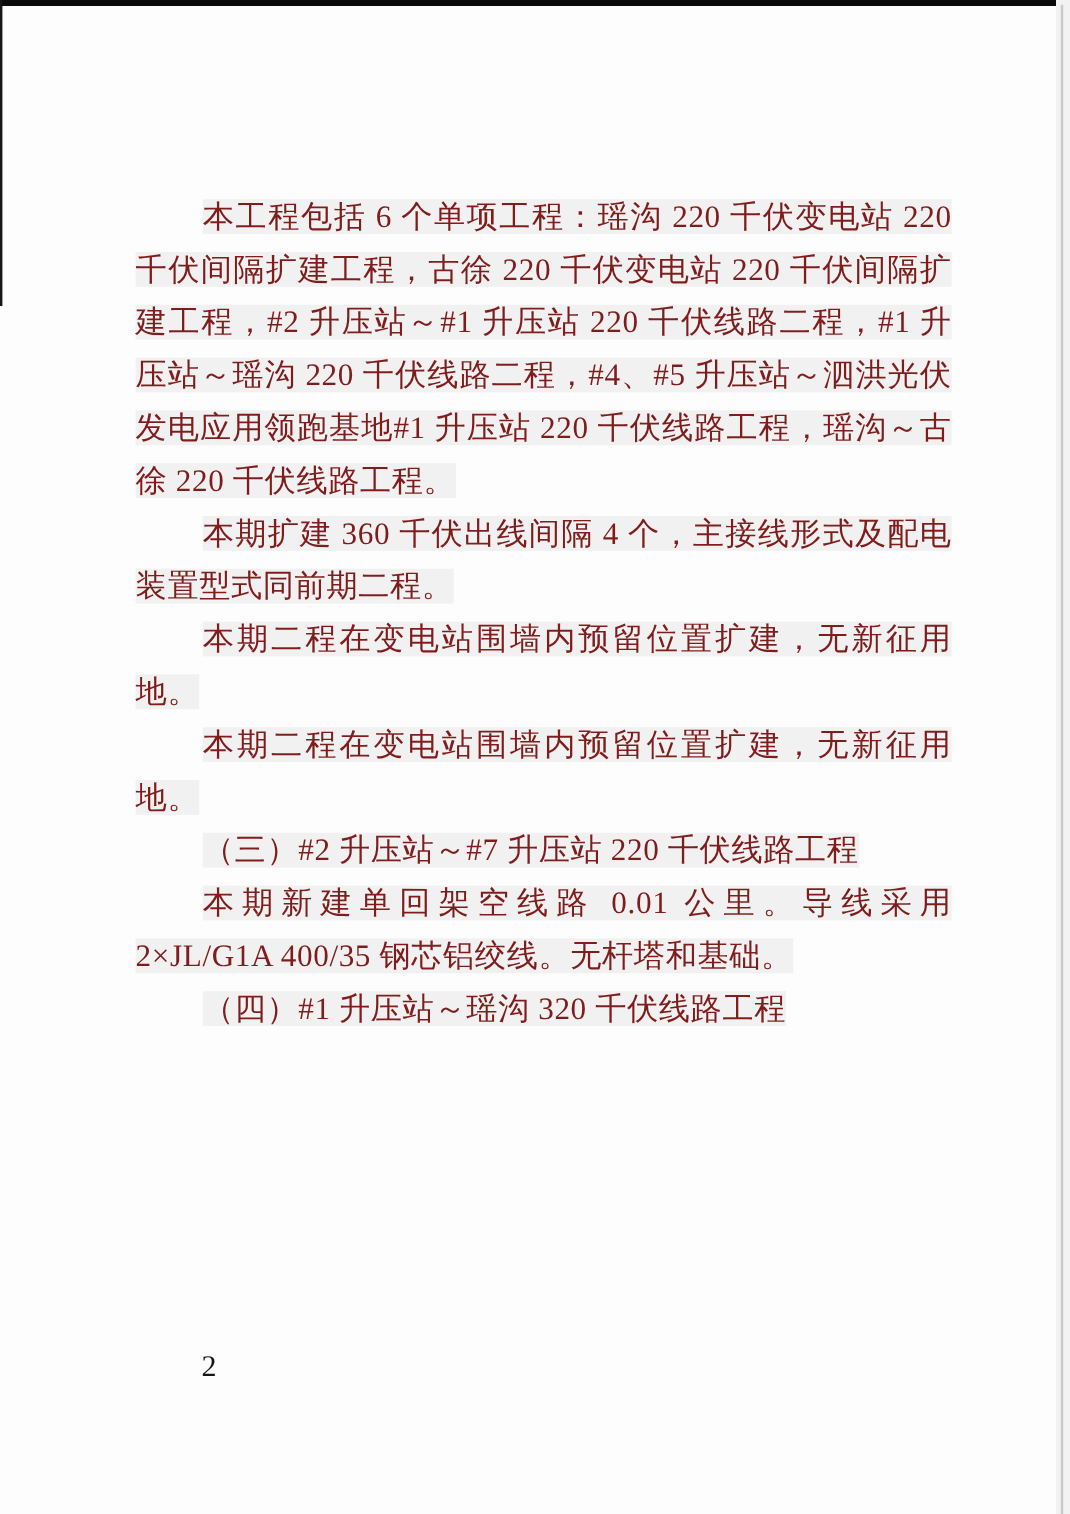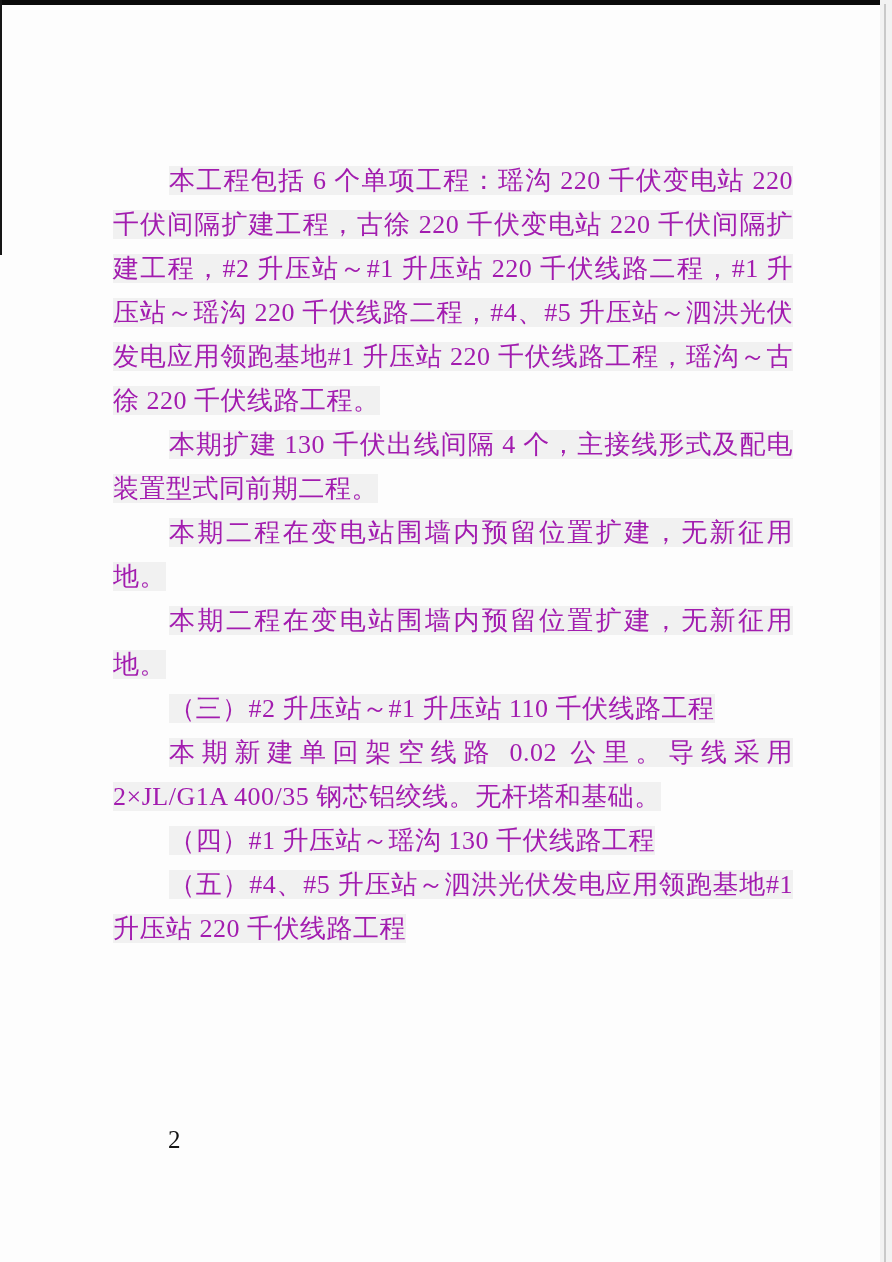--- a/index.html
+++ b/index.html
@@ -42,21 +42,21 @@
   }
   
   .content {
     position: absolute;
     left: 113px;
     top: 159px;
     width: 680px;
     font-size: 26px;
     line-height: 44px;
     text-align: justify;
-    color: #a21caf;
+    color: #7f1d1d;
     letter-spacing: 0.5px;
   }
   .para {
     margin: 0;
     padding: 0;
     text-indent: 56px;
   }
   .ink {
     background: #f1f1f1; 
   }
@@ -74,25 +74,24 @@
 
 <div class="page">
 
   <div class="scan-top-bar"></div>
   <div class="scan-left-strip"></div>
   <div class="scan-right-shade"></div>
   <div class="scan-right-line"></div>
 
   <div class="content">
     <p class="para"><span class="ink">本工程包括 6 个单项工程：瑶沟 220 千伏变电站 220 千伏间隔扩建工程，古徐 220 千伏变电站 220 千伏间隔扩建工程，#2 升压站～#1 升压站 220 千伏线路二程，#1 升压站～瑶沟 220 千伏线路二程，#4、#5 升压站～泗洪光伏发电应用领跑基地#1 升压站 220 千伏线路工程，瑶沟～古徐 220 千伏线路工程。</span></p>
-    <p class="para"><span class="ink">本期扩建 130 千伏出线间隔 4 个，主接线形式及配电装置型式同前期二程。</span></p>
+    <p class="para"><span class="ink">本期扩建 360 千伏出线间隔 4 个，主接线形式及配电装置型式同前期二程。</span></p>
     <p class="para"><span class="ink">本期二程在变电站围墙内预留位置扩建，无新征用地。</span></p>
     <p class="para"><span class="ink">本期二程在变电站围墙内预留位置扩建，无新征用地。</span></p>
-    <p class="para"><span class="ink">（三）#2 升压站～#1 升压站 110 千伏线路工程</span></p>
-    <p class="para"><span class="ink">本期新建单回架空线路 0.02 公里。导线采用 2×JL/G1A 400/35 钢芯铝绞线。无杆塔和基础。</span></p>
-    <p class="para"><span class="ink">（四）#1 升压站～瑶沟 130 千伏线路工程</span></p>
-    <p class="para"><span class="ink">（五）#4、#5 升压站～泗洪光伏发电应用领跑基地#1 升压站 220 千伏线路工程</span></p>
+    <p class="para"><span class="ink">（三）#2 升压站～#7 升压站 220 千伏线路工程</span></p>
+    <p class="para"><span class="ink">本期新建单回架空线路 0.01 公里。导线采用 2×JL/G1A 400/35 钢芯铝绞线。无杆塔和基础。</span></p>
+    <p class="para"><span class="ink">（四）#1 升压站～瑶沟 320 千伏线路工程</span></p>
     <p class="para"></p>
   </div>
 
   <div class="page-number">2</div>
 
 </div>
 
 </body></html>

